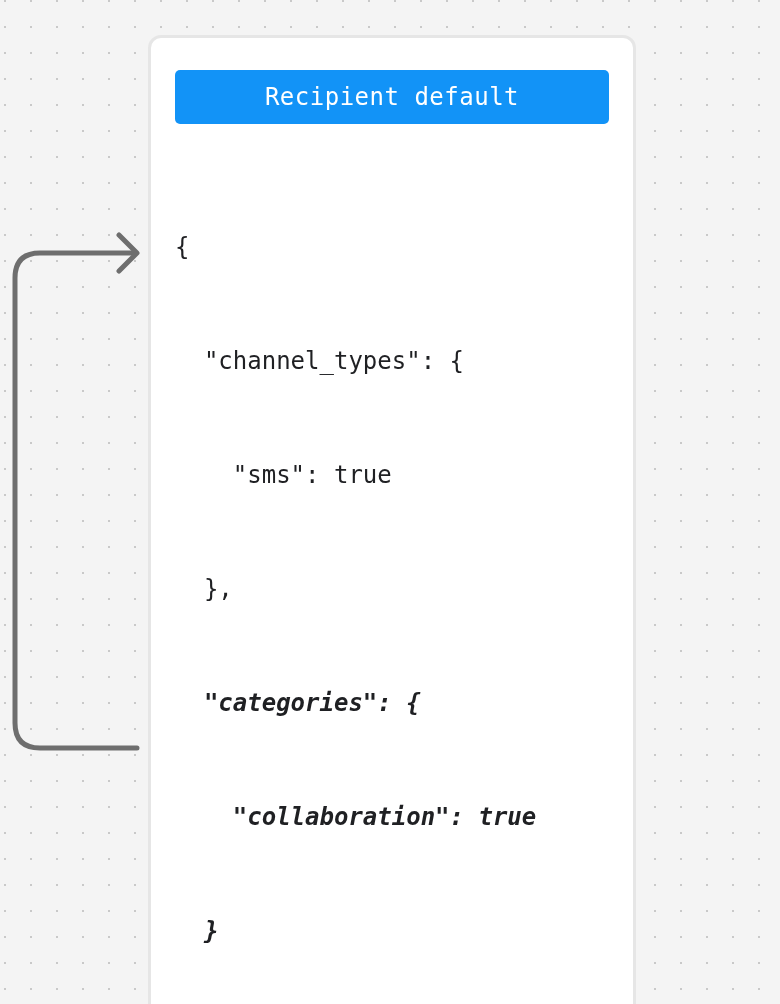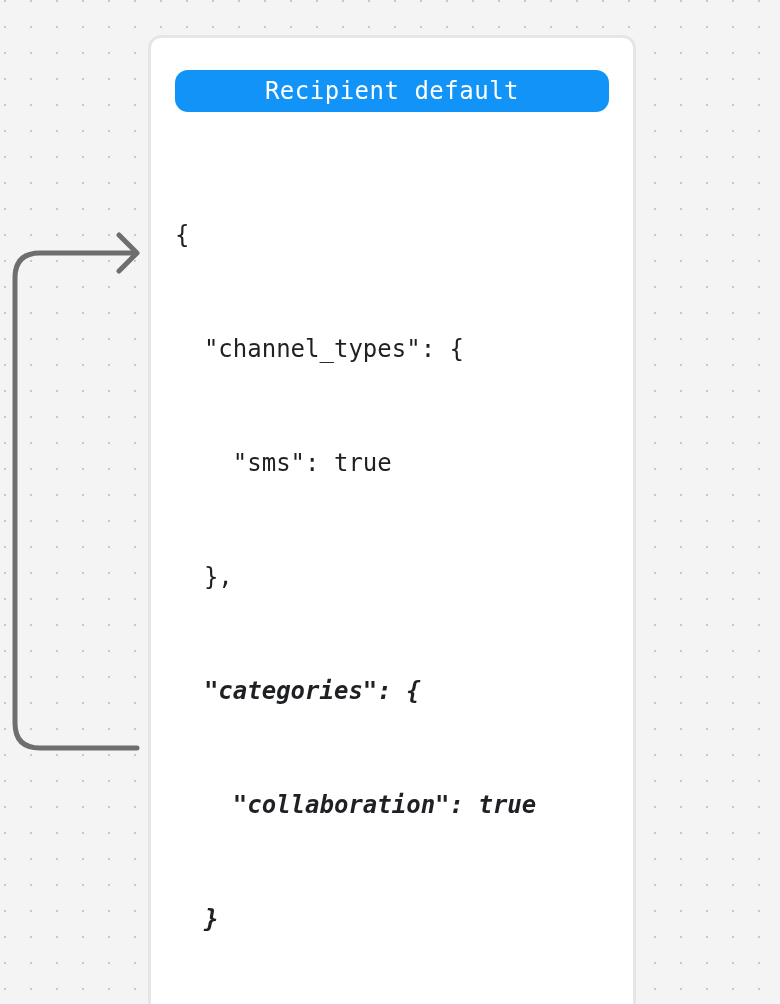--- a/index.html
+++ b/index.html
@@ -39,22 +39,22 @@
   .card {
     box-sizing: border-box;
     background: #ffffff;
     border: 3px solid #e6e6e6;
     border-radius: 13px;
     padding: 32px 24px 26px 24px;
   }
 
   .card-header {
     box-sizing: border-box;
-    border-radius: 13px;
-    height: 42px;
+    border-radius: 5px;
+    height: 54px;
     display: flex;
     align-items: center;
     justify-content: center;
     color: #ffffff;
     font-size: 24px;
     letter-spacing: 0.5px;
     font-family: "DejaVu Sans Mono", "Liberation Mono", monospace;
     margin: 0 0 28px 0;
   }
 

